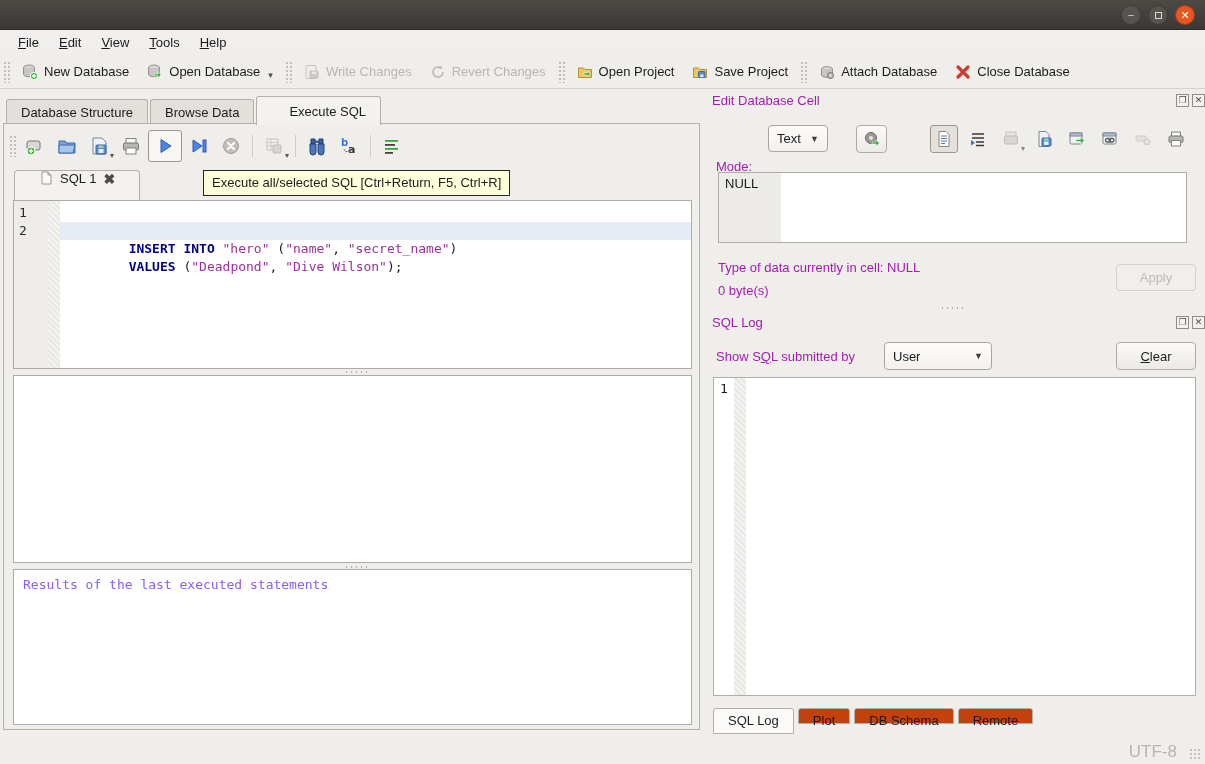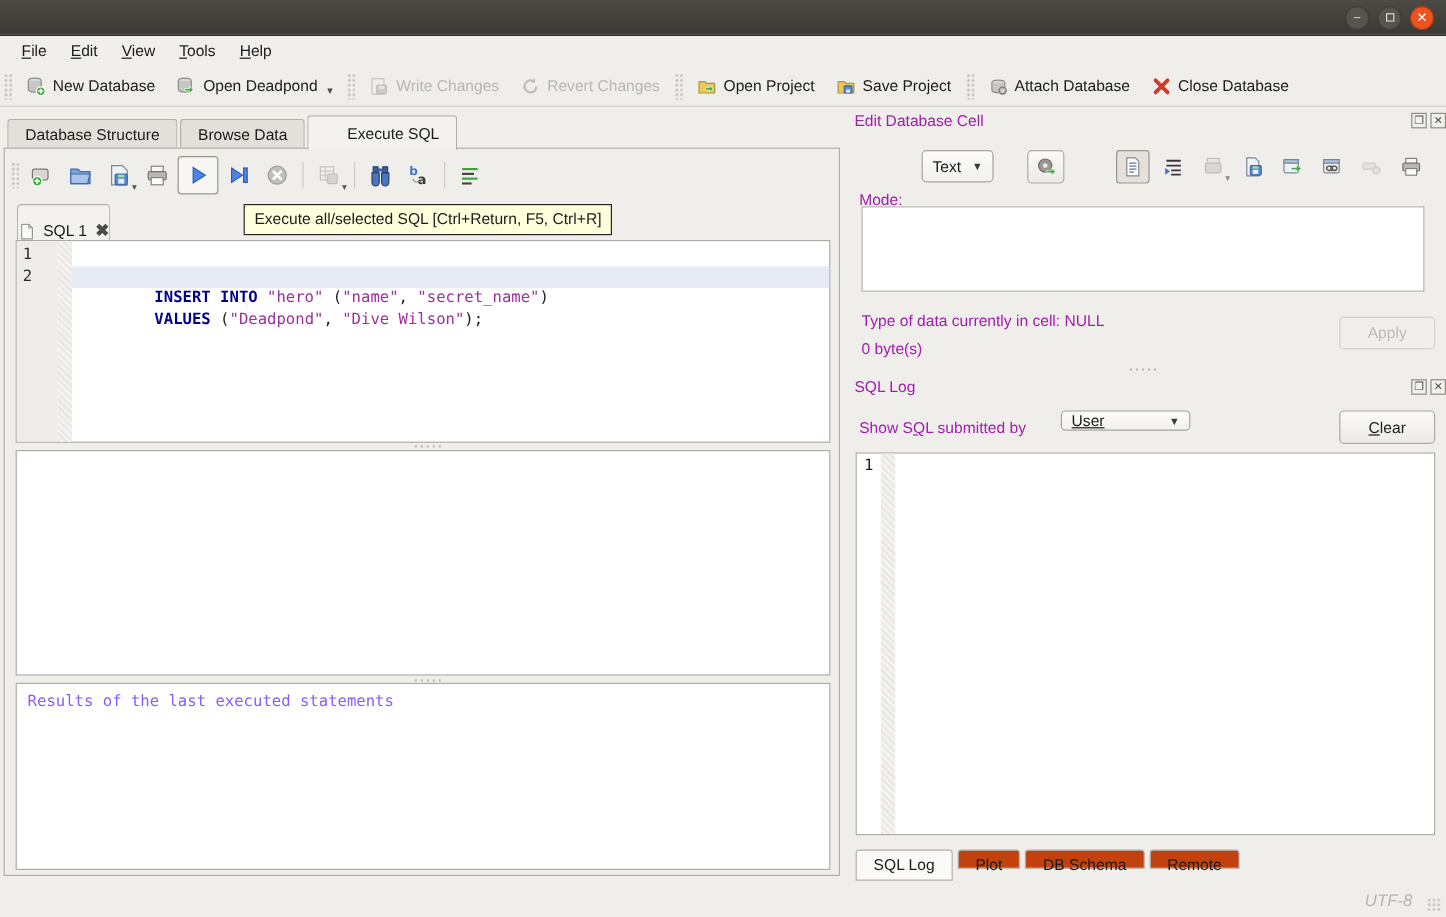--- a/index.html
+++ b/index.html
@@ -53,21 +53,21 @@
   .sbtn { width:30px; height:30px; display:flex; align-items:center; justify-content:center;
     margin:0 1px; position:relative; }
   .sbtn.highlight { border:1px solid #9a978f; border-radius:3px; background:#f7f6f3; width:34px; height:32px; }
   .sbtn .dd { position:absolute; right:0px; bottom:1px; font-size:8px; color:#555; }
   .vsep { width:1px; height:22px; background:#cfccc6; margin:0 5px; }
   .icon20 { width:20px; height:20px; }
 
   
   .doc-tab { position:absolute; left:10px; top:46px; height:30px; background:#f4f2ef;
     border:1px solid #b3b0aa; border-bottom:none; border-radius:4px 4px 0 0;
-    display:flex; align-items:flex-end; gap:7px; padding:0 0; z-index:2; }
+    display:flex; align-items:flex-start; gap:7px; padding:0 24px; z-index:2; }
   .doc-tab .close-x { font-weight:bold; color:#4d4c48; font-size:14px; }
 
   
   .tooltip { position:absolute; left:175px; top:46px; height:26px; background:#ffffdc;
     border:1px solid #262626; padding:4px 8px; white-space:nowrap; z-index:5; font-size:13px;margin-left:24px; }
 
   
   .editor, .mid-pane, .results-pane { position:absolute; left:9px; width:679px;
     background:#fff; border:1px solid #aeaba6; }
   .editor { top:76px; height:169px; }
@@ -112,21 +112,21 @@
     border:1px solid #b0ada8; background:#fff; }
   .log-box .lnum { position:absolute; left:6px; top:3px; font-family:"DejaVu Sans Mono", monospace; }
   .log-box .hatch-col { position:absolute; left:20px; top:0; width:12px; height:100%;
     background:repeating-linear-gradient(45deg,#eae8e5 0 2px,#f5f3f1 2px 4px); }
 
   .bottom-tabs { position:absolute; left:713px; top:708px; display:flex; align-items:flex-start; }
   .btab { padding:4px 14px 5px; background:#c2410c; border:1px solid #b3b0aa;
     border-radius:3px 3px 0 0; margin-right:4px; height:16px; }
   .btab.active { background:#fbfaf9; height:26px; }
 
-  .statusbar-enc { position:absolute; right:28px; top:742px; color:#b7b5b1; font-size:14px;font-style:italic; }
+  .statusbar-enc { position:absolute; right:28px; top:742px; color:#b7b5b1; font-size:17px; }
   .resize-grip { position:absolute; right:4px; bottom:4px; width:12px; height:12px;
     background-image:radial-gradient(#c5c2bd 1px, transparent 1.2px); background-size:4px 4px; }
   svg { display:block; }
 </style>
 </head>
 <body>
 
 <div class="titlebar">
   <div class="win-controls">
     <div class="win-btn">−</div>
@@ -153,21 +153,21 @@
       <path d="M12 10 v4 M10 12 h4" stroke="#fff" stroke-width="1.4"></path>
     </svg>
     <span>New Database</span>
   </div>
   <div class="tb-btn">
     <svg class="icon16" viewBox="0 0 16 16">
       <ellipse cx="7" cy="3.4" rx="5.4" ry="2.3" fill="#dcdad6" stroke="#8f8d89"></ellipse>
       <path d="M1.6 3.4 v7 a5.4 2.3 0 0 0 10.8 0 v-7" fill="#c9c7c3" stroke="#8f8d89"></path>
       <path d="M8 12 h4 v-2.2 l3 3.2 -3 3.2 v-2.2 h-4 z" fill="#3fae3f" stroke="#fff" stroke-width=".6" transform="translate(-1,-2.2)"></path>
     </svg>
-    <span>Open Deadpond</span>
+    <span>Open Database</span>
     <span class="caret">▾</span>
   </div>
   <div class="grip"></div>
   <div class="tb-btn disabled">
     <svg class="icon16 dim" viewBox="0 0 16 16">
       <rect x="2" y="1.5" width="10" height="13" rx="1" fill="#eef0f4" stroke="#7b8694"></rect>
       <rect x="6" y="7" width="8" height="7" rx="1" fill="#7fa0cc" stroke="#5a7aa6"></rect>
       <rect x="8" y="7.6" width="4" height="2.4" fill="#dfe7f1"></rect>
     </svg>
     <span>Write Changes</span>
@@ -411,39 +411,42 @@
 </div>
 <div class="ibtn" style="left:1162px; top:125px;">
   <svg width="18" height="18" viewBox="0 0 18 18">
     <rect x="4.5" y="2" width="9" height="4.5" fill="#f6f6f5" stroke="#85837f"></rect>
     <rect x="2" y="6" width="14" height="6.5" rx="1.5" fill="#b9b7b3" stroke="#76746f"></rect>
     <rect x="4.5" y="10.5" width="9" height="5.5" fill="#fdfdfc" stroke="#85837f"></rect>
   </svg>
 </div>
 
 <div class="cell-box">
+  <div class="cell-gutter">
+    <span>NULL</span>
+  </div>
   <div style="flex:1; background:#fff;"></div>
 </div>
 
 <div class="dock-title" style="left:718px; top:260px;">Type of data currently in cell: NULL</div>
 <div class="dock-title" style="left:718px; top:283px;">0 byte(s)</div>
 <div class="pushbtn disabled" style="left:1116px; top:264px; width:80px; height:27px;">
   <span>Apply</span>
 </div>
 
 <div class="hsplit-dots" style="left:940px; top:306px;"></div>
 
 <div class="dock-title" style="left:712px; top:315px;">SQL Log</div>
 <div class="dock-btns" style="left:1176px; top:316px;">
   <div class="dock-btn">❐</div>
   <div class="dock-btn">✕</div>
 </div>
 
 <span class="dock-title" style="left:716px; top:349px;">Show S<u>Q</u>L submitted by</span>
-<div class="combo" style="left:884px; top:342px; width:108px; height:17px;text-decoration:underline;">
+<div class="combo" style="left:884px; top:342px; width:108px; height:28px;">
   <span>User</span>
   <span class="arrow">▼</span>
 </div>
 <div class="pushbtn" style="left:1116px; top:342px; width:80px; height:28px;">
   <span><u>C</u>lear</span>
 </div>
 
 <div class="log-box">
   <span class="lnum">1</span>
   <div class="hatch-col"></div>

